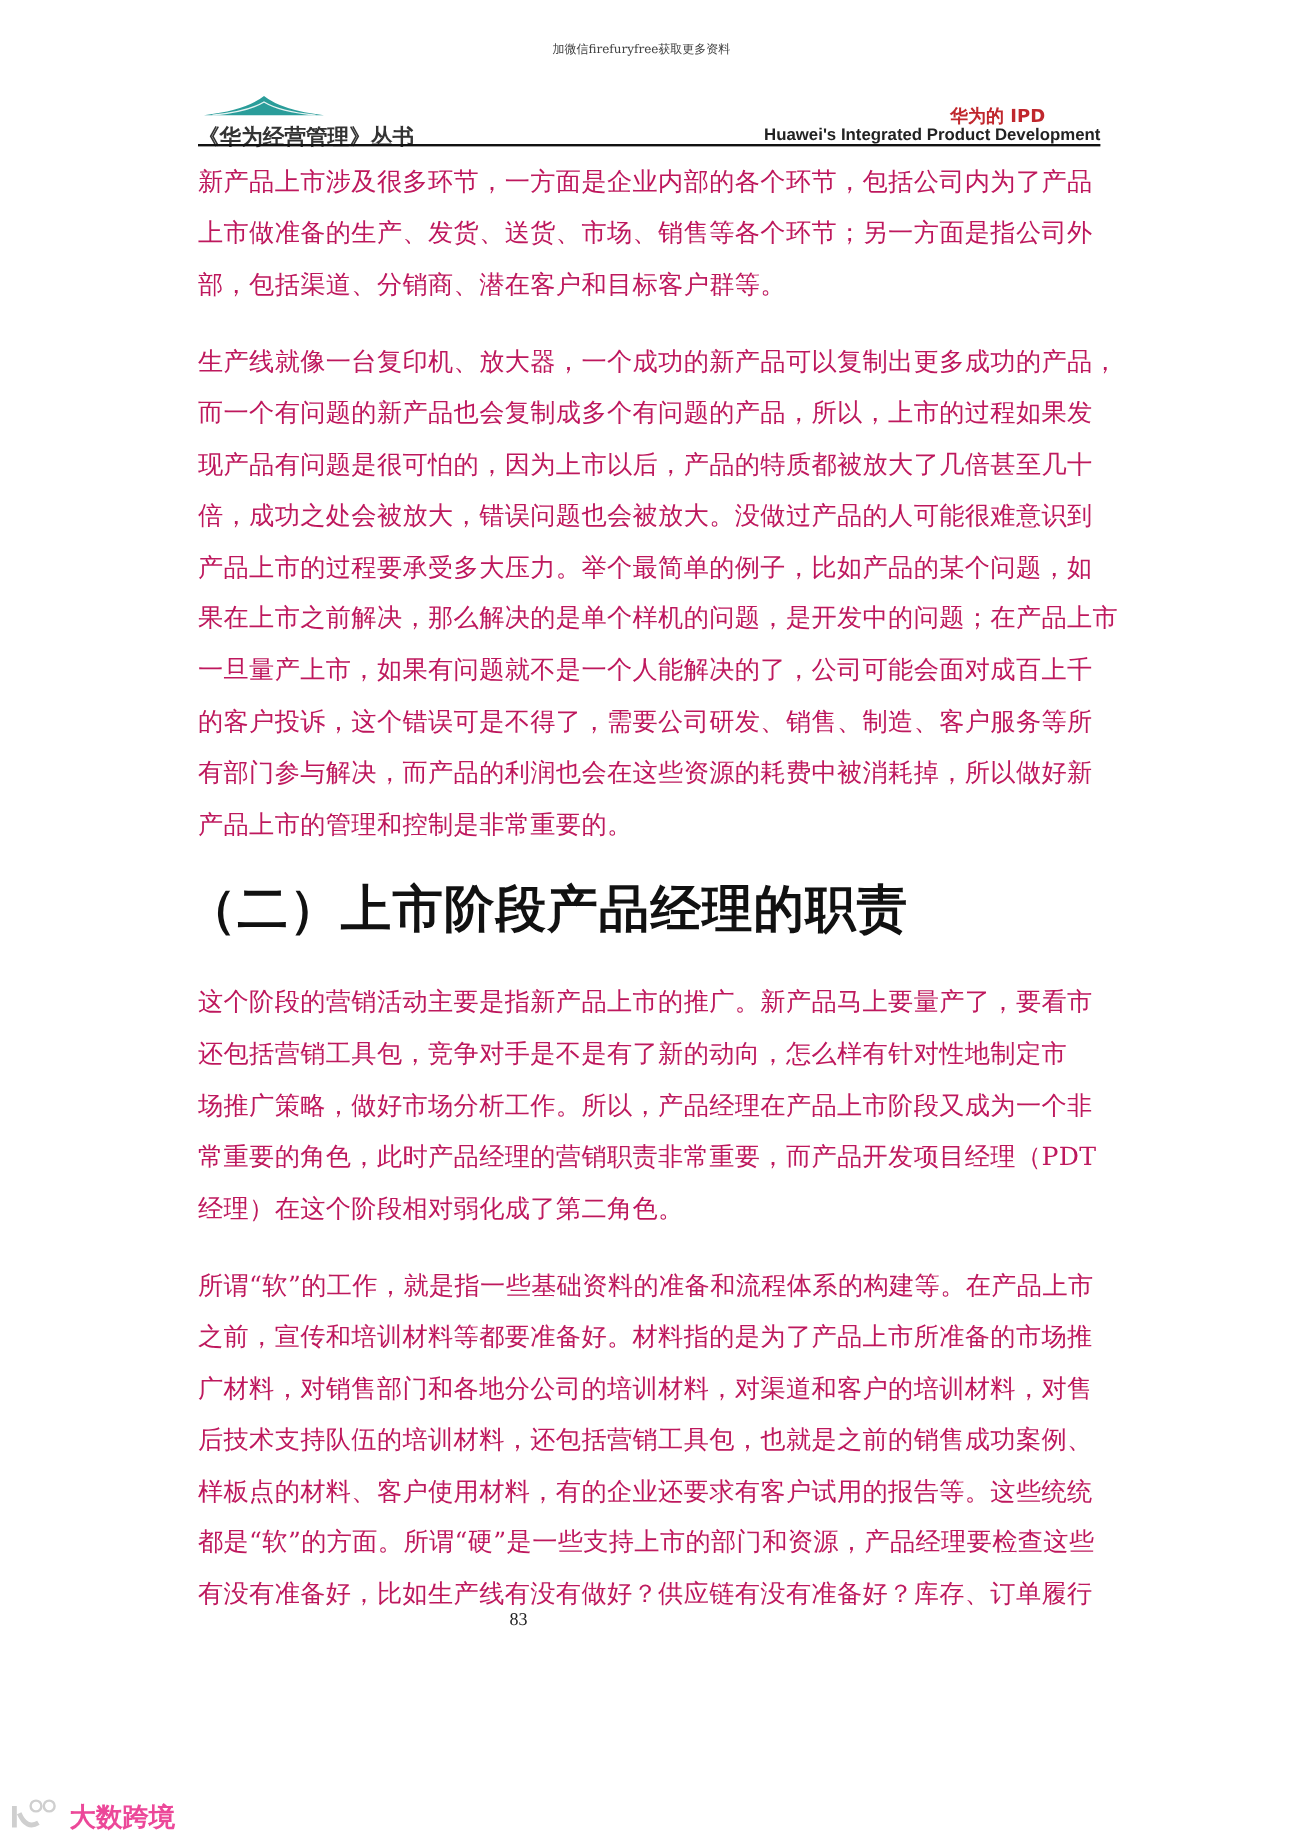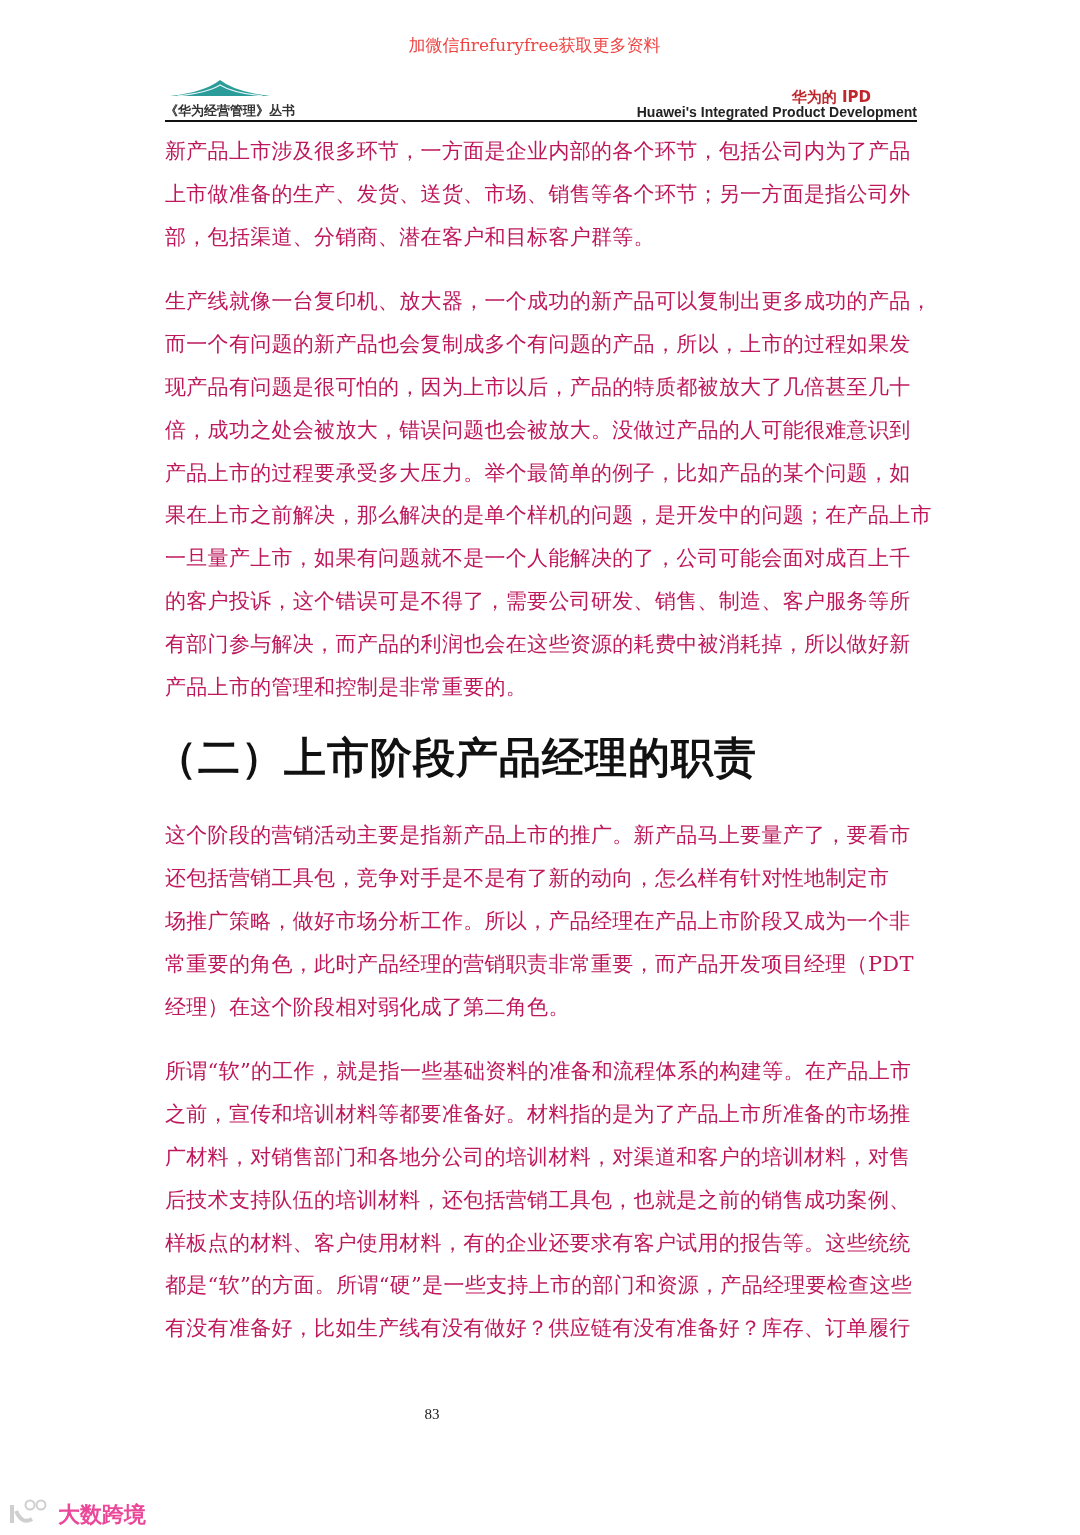--- a/index.html
+++ b/index.html
@@ -3,26 +3,26 @@
   <meta charset="utf-8">
   <style>
     html, body { margin: 0; padding: 0; background: #ffffff; }
     body {
       width: 1080px; height: 1535px; position: relative; overflow: hidden;
       font-family: "DejaVu Serif", "Liberation Serif", serif;
       color: #222;
     }
     .watermark-top {
       position: absolute; top: 34px; left: 0; width: 1069px; text-align: center;
-      font-size: 17px; color: #ef4444;
+      font-size: 10px; color: #404040;
     }
     .header { position: absolute; top: 78px; left: 165px; width: 752px; height: 44px; }
     .logo-left { position: absolute; left: 0; top: 0; width: 110px; height: 20px; }
     .series-title {
-      position: absolute; left: 0; top: 24px; font-size: 13px; font-weight: bold;
+      position: absolute; left: 0; top: 24px; font-size: 18px; font-weight: bold;
       color: #333; font-family: "DejaVu Sans", sans-serif;
     }
     .brand-right { position: absolute; right: 0; top: 10px; text-align: right; }
     .brand-title {
       font-family: "DejaVu Sans", sans-serif; font-weight: bold; font-size: 15px;
       color: #c0272d; line-height: 18px; margin-right: 46px;
     }
     .brand-sub {
       font-family: "Liberation Sans", sans-serif; font-weight: bold; font-size: 14px;
       color: #222; line-height: 12px;
@@ -36,21 +36,21 @@
       margin: 0; font-size: 21px; line-height: 42.8px; letter-spacing: 0.3px;
       white-space: nowrap; color: #be185d;
     }
     .para { margin-bottom: 22px; }
     h2.section-heading {
       margin: 0; font-family: "DejaVu Sans", sans-serif; font-weight: bold;
       font-size: 42px; line-height: 56px; color: #111; letter-spacing: 1px;
       margin-left: -10px;
     }
     .page-number {
-      position: absolute; top: 1406px; left: 0; width: 864px; text-align: center;
+      position: absolute; top: 1342px; left: 0; width: 864px; text-align: center;
       font-family: "Liberation Serif", serif; font-size: 15px; color: #222;
     }
     .corner-watermark {
       position: absolute; left: 8px; top: 1497px; display: flex; align-items: center;
       gap: 6px; color: #ec4899; font-family: "DejaVu Sans", sans-serif;
       font-size: 22px; font-weight: bold;
     }
   </style>
 </head>
 <body>

